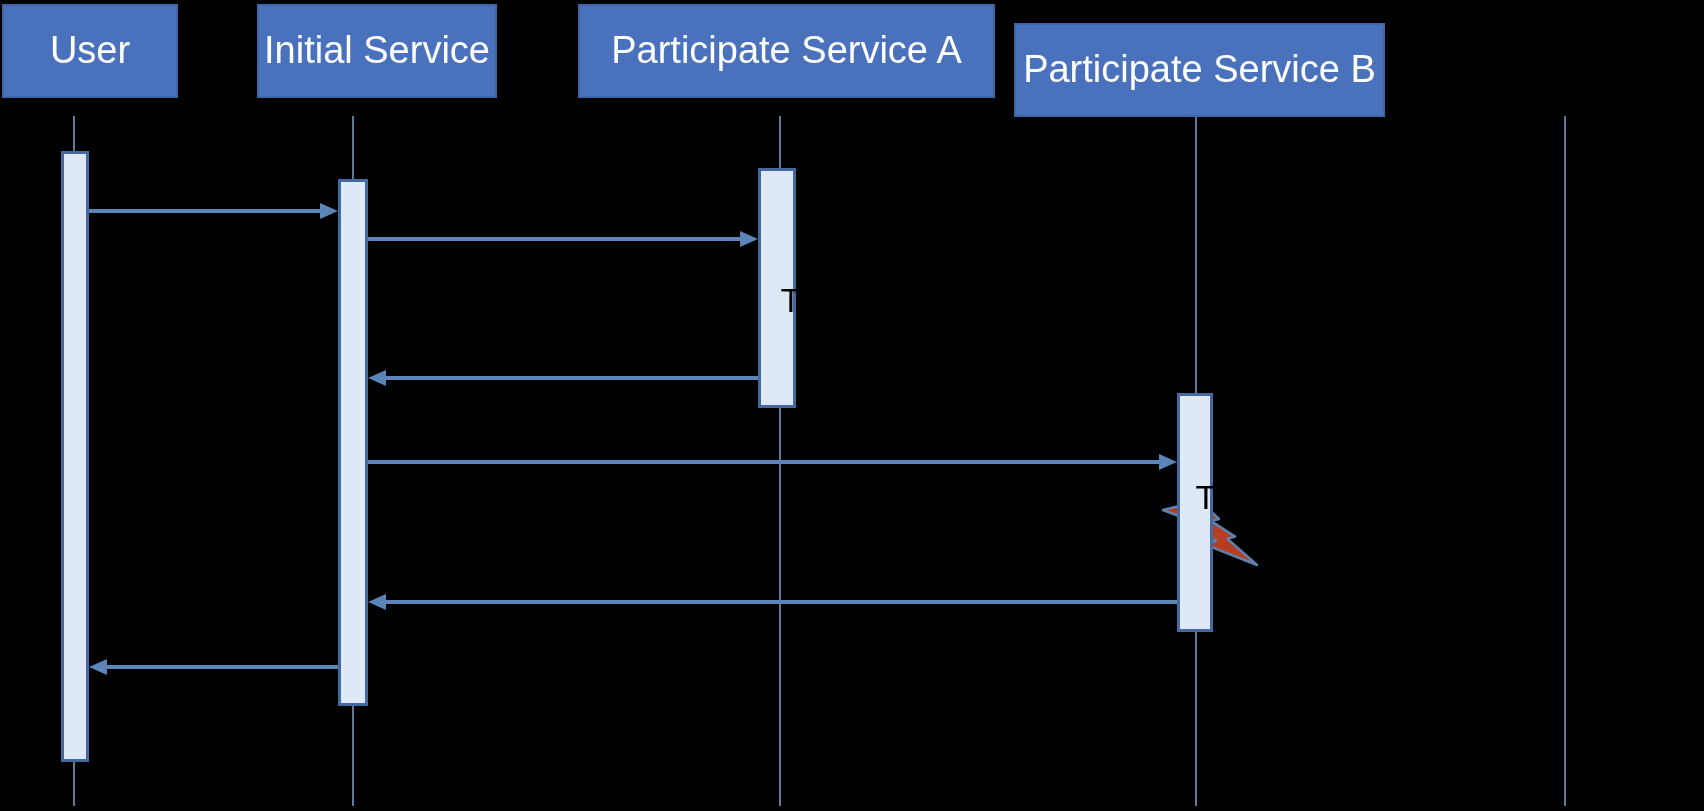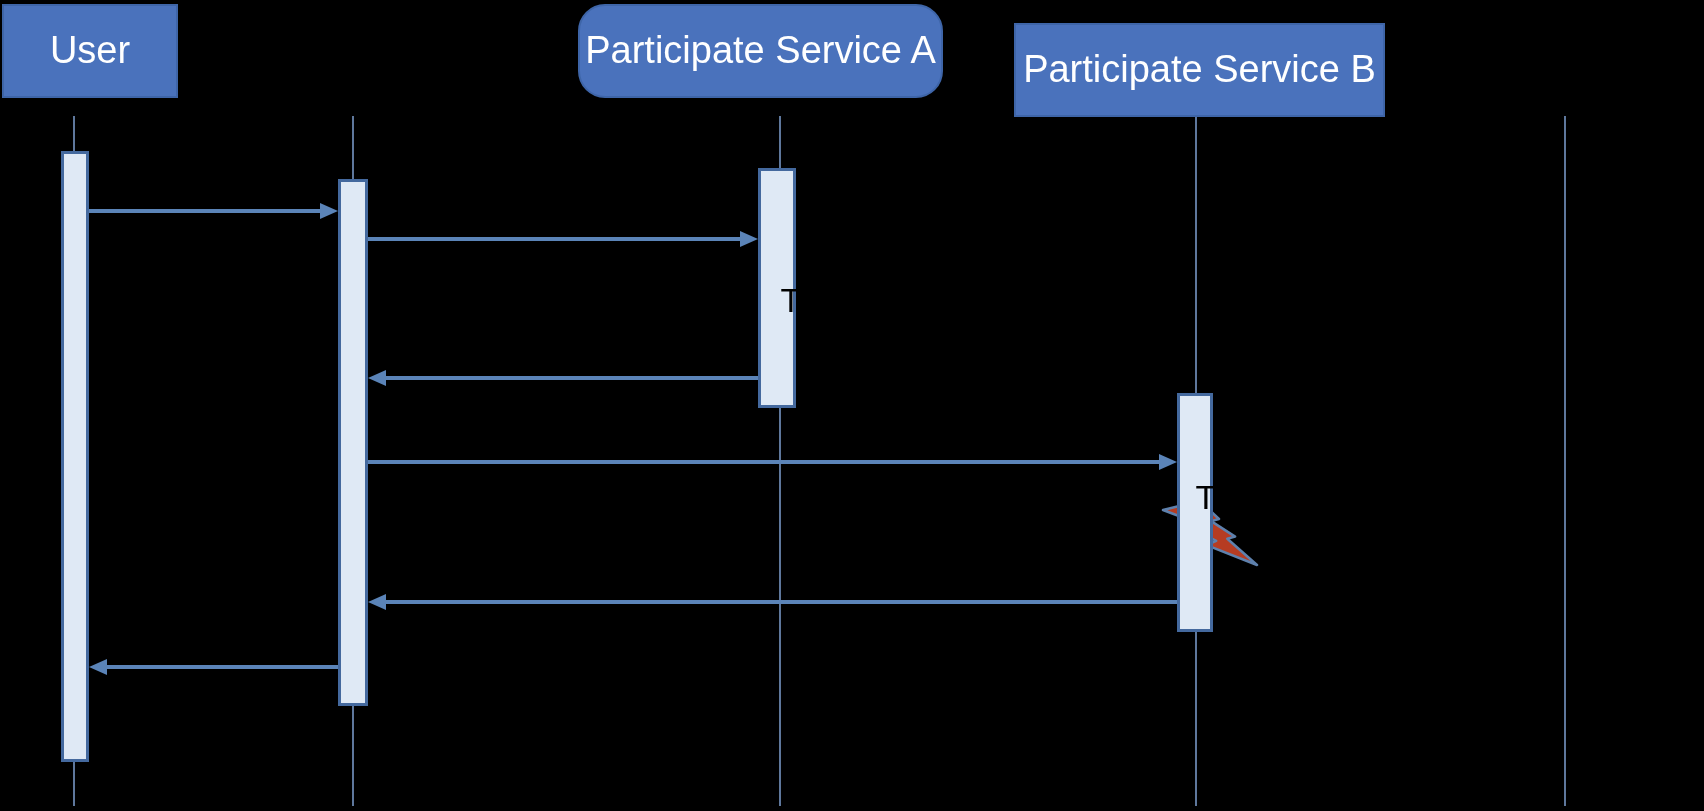--- a/index.html
+++ b/index.html
@@ -53,21 +53,22 @@
       <line x1="368" y1="462" x2="1163" y2="462" stroke="var(--arrow)" stroke-width="4"></line>
       <polygon points="1177,462 1159,454 1159,470" fill="var(--arrow)"></polygon>
       <line x1="1177" y1="602" x2="382" y2="602" stroke="var(--arrow)" stroke-width="4"></line>
       <polygon points="368,602 386,594 386,610" fill="var(--arrow)"></polygon>
       <line x1="338" y1="667" x2="103" y2="667" stroke="var(--arrow)" stroke-width="4"></line>
       <polygon points="89,667 107,659 107,675" fill="var(--arrow)"></polygon>
       <polygon points="1199.9,501.0 1219.0,519.0 1211.1,521.1 1235.1,536.6 1227.3,538.7 1257.0,565.0 1206.6,545.2 1216.2,540.9 1184.9,524.9 1196.1,522.5 1163.0,510.0" fill="var(--bolt-fill)" stroke="var(--bolt-border)" stroke-width="2.5" stroke-linejoin="round"></polygon>
     </svg>
 
   <div class="actor-box" style="left: 2px; top: 4px; width: 176px; height: 94px;">User</div>
-  <div class="actor-box" style="left: 578px; top: 4px; width: 365px; height: 94px; border-radius: 27px;">Participate Service A</div>
+  <div class="actor-box" style="left: 257px; top: 4px; width: 240px; height: 94px;">Initial Service</div>
+  <div class="actor-box" style="left: 578px; top: 4px; width: 417px; height: 94px;">Participate Service A</div>
   <div class="actor-box" style="left: 1014px; top: 4px; width: 371px; height: 94px; margin-top: 19px;">Participate Service B</div>
 
   <div class="activation-bar" style="left: 61px; top: 151px; width: 28px; height: 611px;"></div>
   <div class="activation-bar" style="left: 338px; top: 179px; width: 30px; height: 527px;"></div>
   <div class="activation-bar" style="left: 758px; top: 168px; width: 38px; height: 240px;"></div>
   <div class="activation-bar" style="left: 1177px; top: 393px; width: 36px; height: 239px;"></div>
 
   <span class="annotation-t" style="left: 791px; top: 300px;">T</span>
   <span class="annotation-t" style="left: 1206px; top: 497px;">T</span>
 

